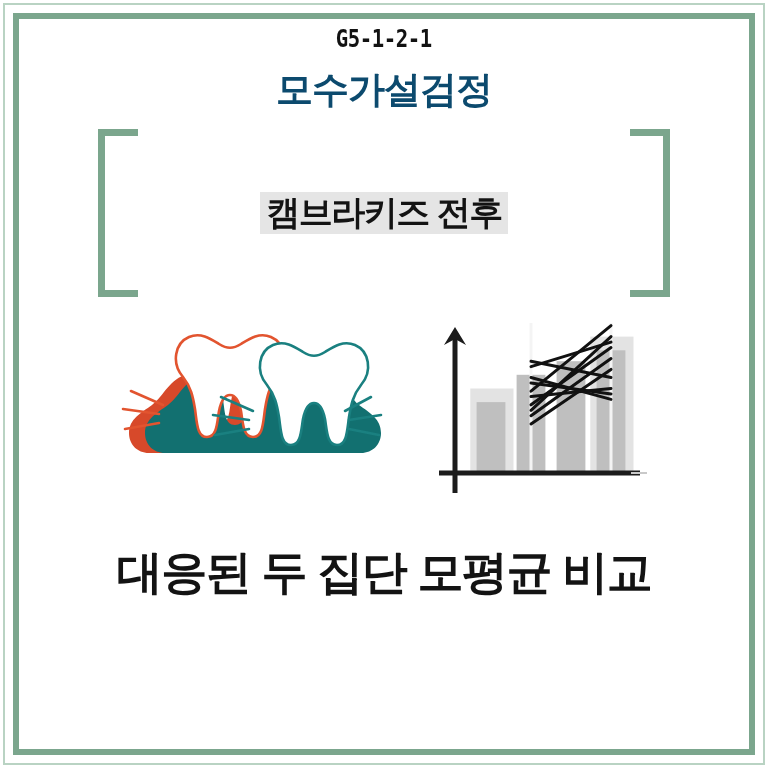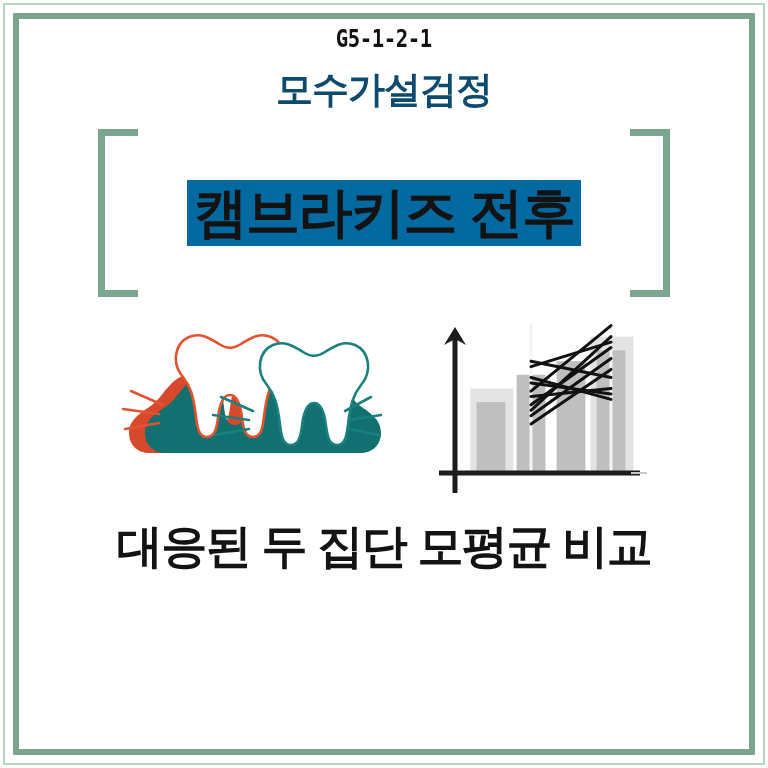--- a/index.html
+++ b/index.html
@@ -103,47 +103,47 @@
   }
   .bracket.right {
     right: 44px;
     border-right: 7px solid #7ba68d;
     border-top: 7px solid #7ba68d;
     border-bottom: 7px solid #7ba68d;
   }
   .title-line {
     position: relative;
     z-index: 2;
-    font-size: 54px;
+    font-size: 34px;
     font-weight: bold;
     color: #131313;
     letter-spacing: -1.5px;
     line-height: 1.22;
     white-space: nowrap;
-    background: #0369a1;
+    background: #e5e5e5;
     padding: 0 6px;
   }
 
   
   .illus-row {
     margin-top: 16px;
     width: 660px;
     height: 200px;
     display: flex;
     align-items: flex-start;
     justify-content: center;
     gap: 46px;
   }
   .illus-teeth { width: 270px; height: 190px; }
   .illus-chart { width: 215px; height: 190px; }
   .illus-teeth svg, .illus-chart svg { display: block; width: 100%; height: 100%; }
 
   
   .caption-block {
-    margin-top: 2px;
+    margin-top: 28px;
     display: flex;
     flex-direction: column;
     align-items: center;
   }
   .caption-line {
     font-size: 46px;
     font-weight: bold;
     color: #131313;
     letter-spacing: -1.5px;
     line-height: 1.35;

